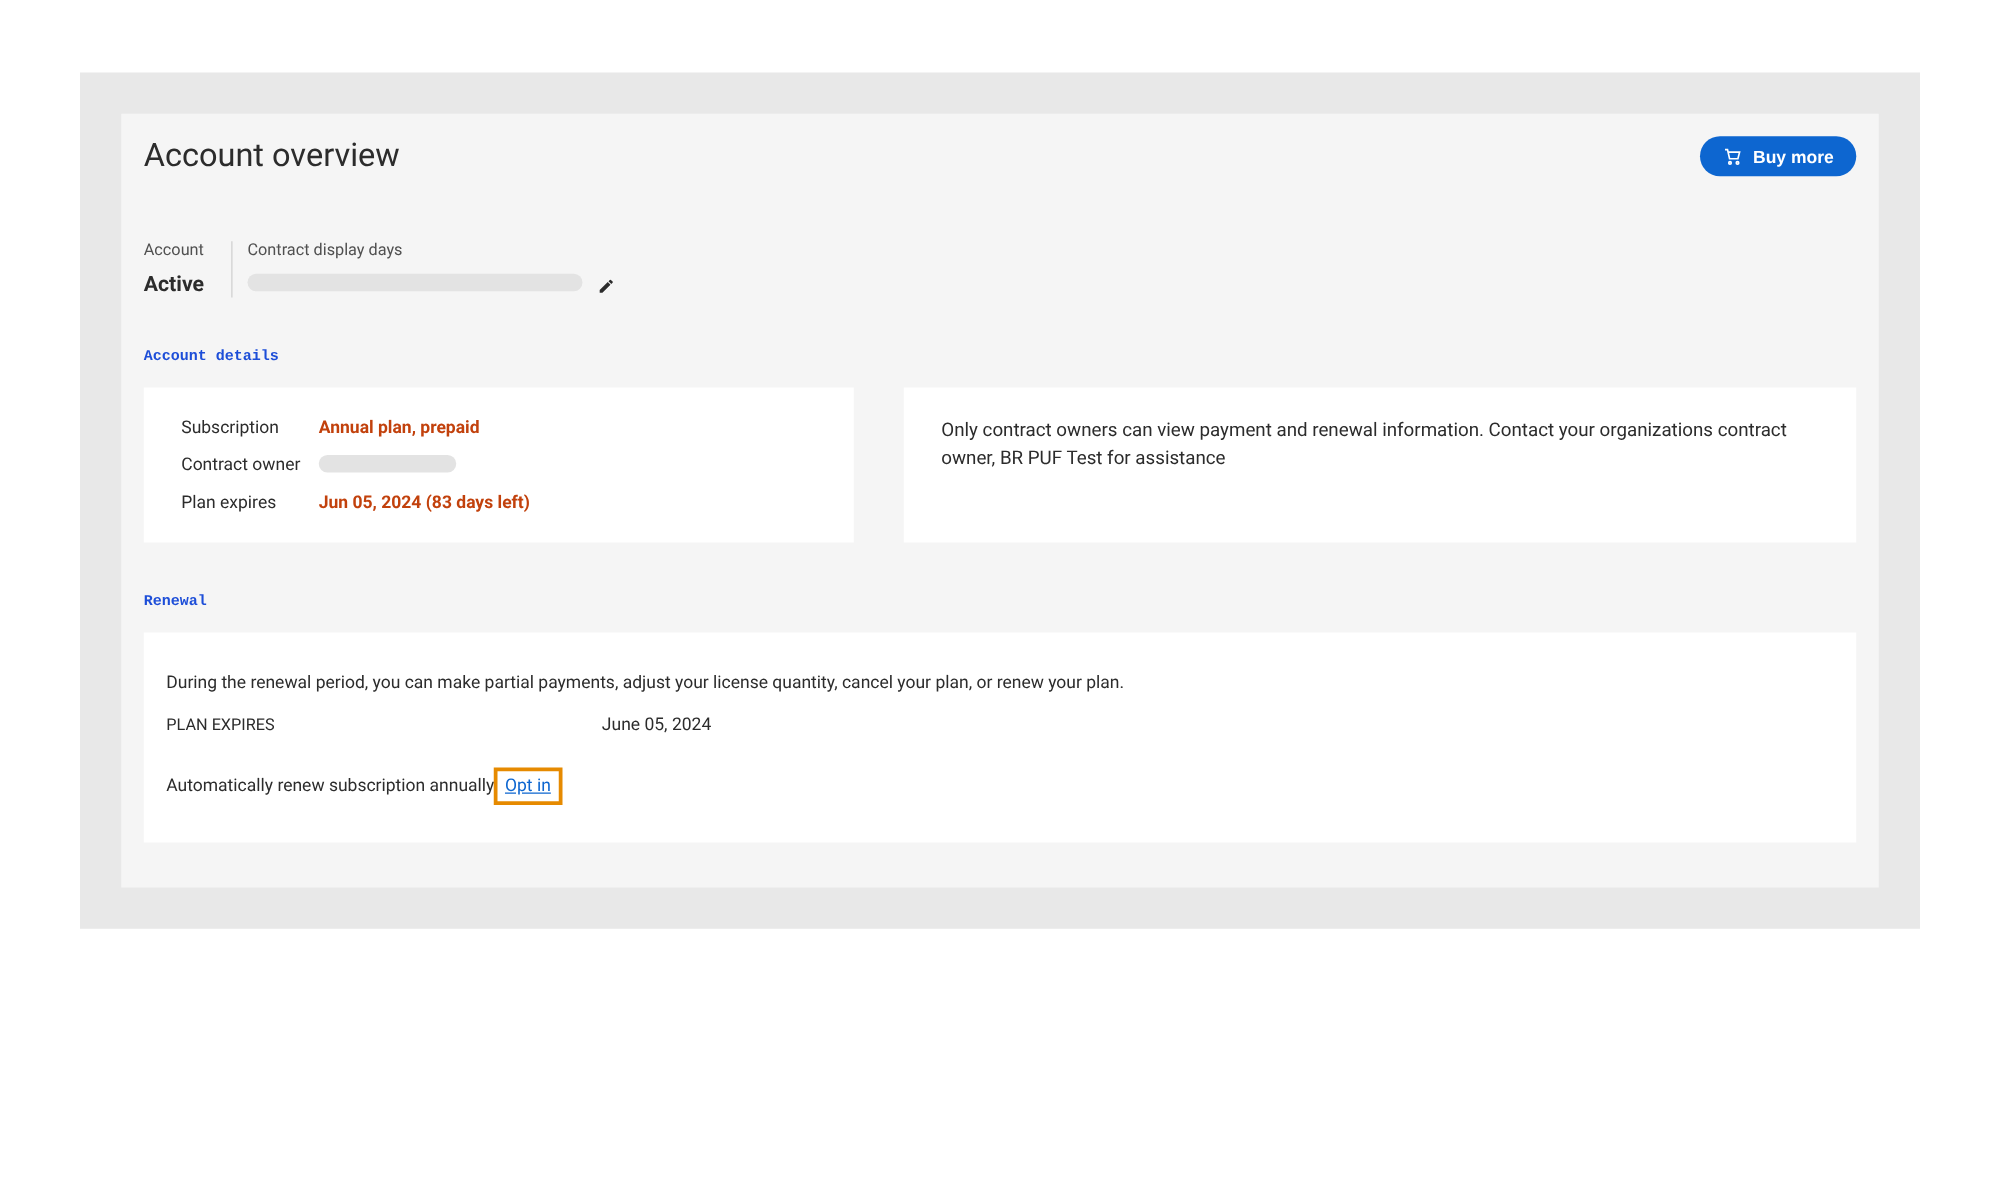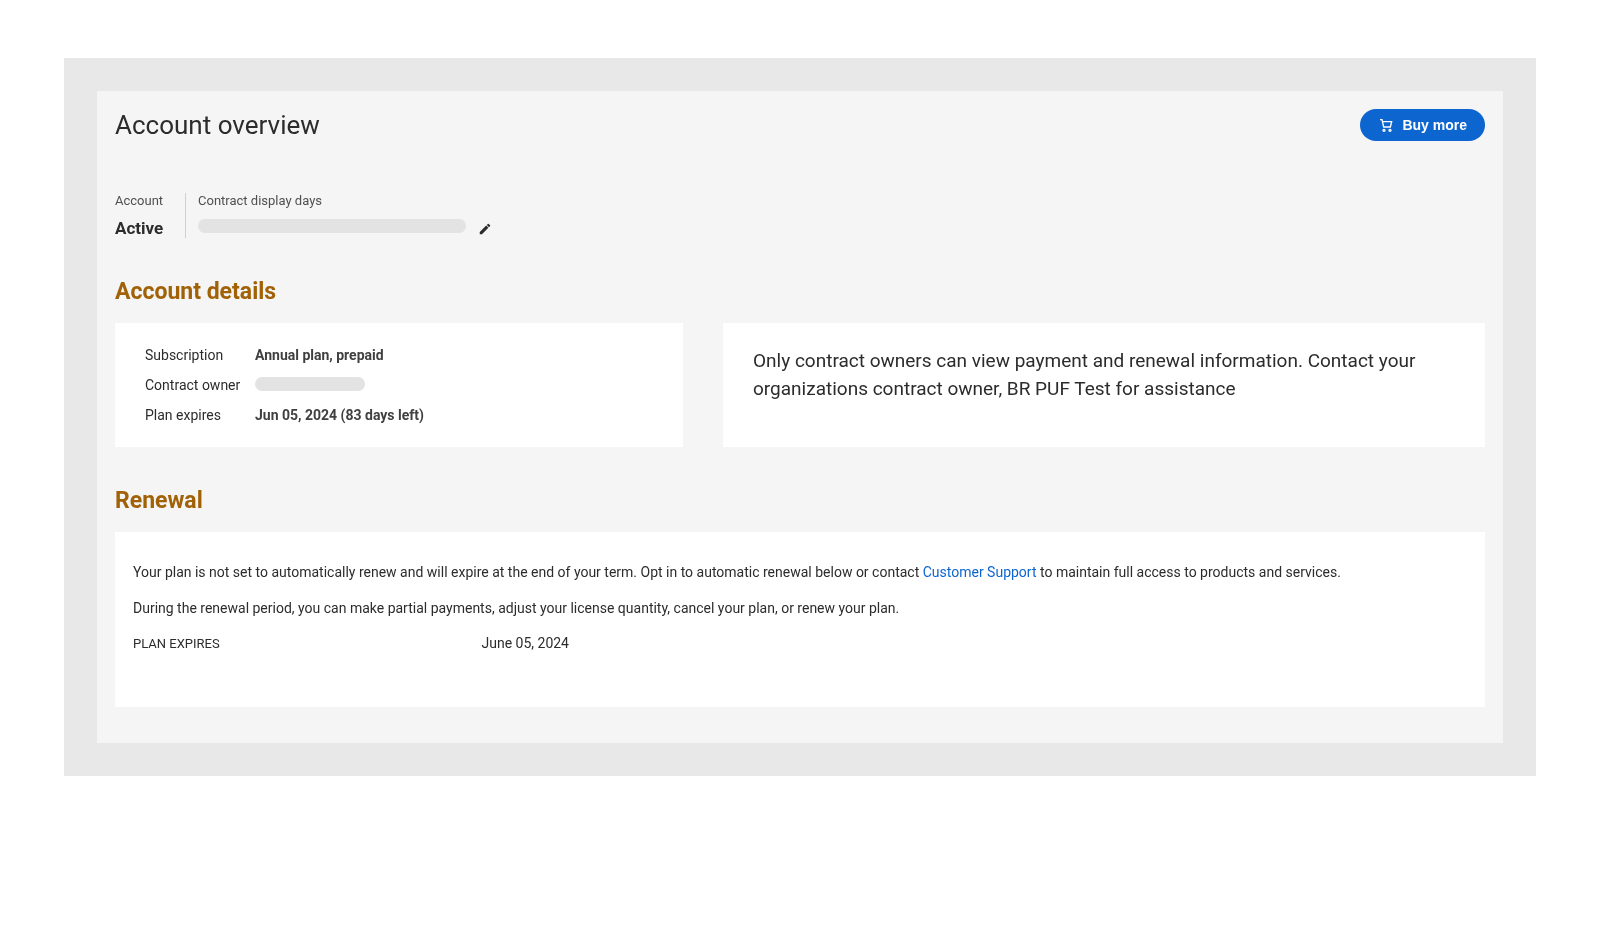--- a/index.html
+++ b/index.html
@@ -11,31 +11,31 @@
   .page-title { font-size: 26px; font-weight: 400; color: #2c2c2c; }
   .buy-btn { display: inline-flex; align-items: flex-end; gap: 8px; background: #0d66d0; color: #fff; border: none; border-radius: 18px; padding: 8px 18px; font-size: 14px; font-weight: 700; cursor: pointer; }
   .buy-btn svg { width: 16px; height: 16px; stroke: #fff; fill: none; stroke-width: 2; }
   .contract-row { display: flex; gap: 0; margin-bottom: 40px; }
   .contract-cell { padding: 0 12px; border-left: 1px solid #d0d0d0; }
   .contract-cell:first-child { border-left: none; padding-left: 0; }
   .label-sm { font-size: 13px; color: #505050; margin-bottom: 10px; }
   .redact { background: #e3e3e3; border-radius: 10px; height: 14px; display: inline-block; }
   .status-val { font-size: 17px; font-weight: 700; color: #2c2c2c; }
   .edit-icon { margin-left: 8px; vertical-align: middle; }
-  .section-h { font-size: 23px; font-weight: 700; color: #a16207; margin: 0 0 18px 0; }
+  .section-h { font-size: 12px; font-weight: 700; color: #1d4ed8; margin: 0 0 18px 0; font-family: Liberation Mono, monospace; }
   .two-col { display: flex; gap: 40px; margin-bottom: 40px; }
   .card { background: #fff; padding: 24px 30px; }
   .card-left { flex: 0 0 568px; }
   .card-right { flex: 1; }
   .kv-row { display: flex; margin-bottom: 14px; font-size: 14px; }
   .kv-row:last-child { margin-bottom: 0; }
   .kv-label { width: 110px; color: #2c2c2c; }
-  .kv-val { font-weight: 700; color: #404040; }
+  .kv-val { font-weight: 700; color: #c2410c; }
   .info-h { font-size: 14px; font-weight: 700; margin-bottom: 14px; }
-  .info-p { font-size: 19px; line-height: 1.45; color: #2c2c2c; }
+  .info-p { font-size: 15px; line-height: 1.45; color: #2c2c2c; }
   .renewal-card { background: #fff; padding: 30px 18px 30px 18px; }
   .p-line { font-size: 14px; line-height: 1.45; color: #2c2c2c; margin-bottom: 16px; }
   .link { color: #0d66d0; text-decoration: none; }
   .link-u { color: #0d66d0; text-decoration: underline; }
   .kv-wide-label { display:inline-block; width: 345px; font-size: 13px; color: #2c2c2c; }
   .caps { text-transform: uppercase; }
   .kv-wide { font-size: 14px; margin-bottom: 26px; }
   .opt-wrap { font-size: 14px; }
   .highlight-box { border: 3px solid #e68a00; padding: 4px 6px; display: inline-block; margin-left: -4px; }
 </style>
@@ -91,27 +91,30 @@
         </div>
 
         <div class="card card-right">
           <p class="info-p">Only contract owners can view payment and renewal information. Contact your organizations contract owner, BR PUF Test for assistance</p>
         </div>
       </div>
 
       <h2 class="section-h">Renewal</h2>
 
       <div class="renewal-card">
-        <p class="p-line">
-          <span>Your plan is not set to automatically renew and will expire at the end of your term. Opt in to automatic renewal below or contact </span><a href="#" class="link">Customer Support</a><span> to maintain full access to products and services.</span>
-        </p>
         <p class="p-line">During the renewal period, you can make partial payments, adjust your license quantity, cancel your plan, or renew your plan.</p>
 
         <div class="kv-wide">
           <span class="kv-wide-label caps">PLAN EXPIRES</span>
           <span>June 05, 2024</span>
         </div>
 
+        <div class="opt-wrap">
+          <span>Automatically renew subscription annually</span>
+          <span class="highlight-box">
+            <a href="#" class="link-u">Opt in</a>
+          </span>
+        </div>
       </div>
 
     </div>
   </div>
 </div>
 
 </body></html>

